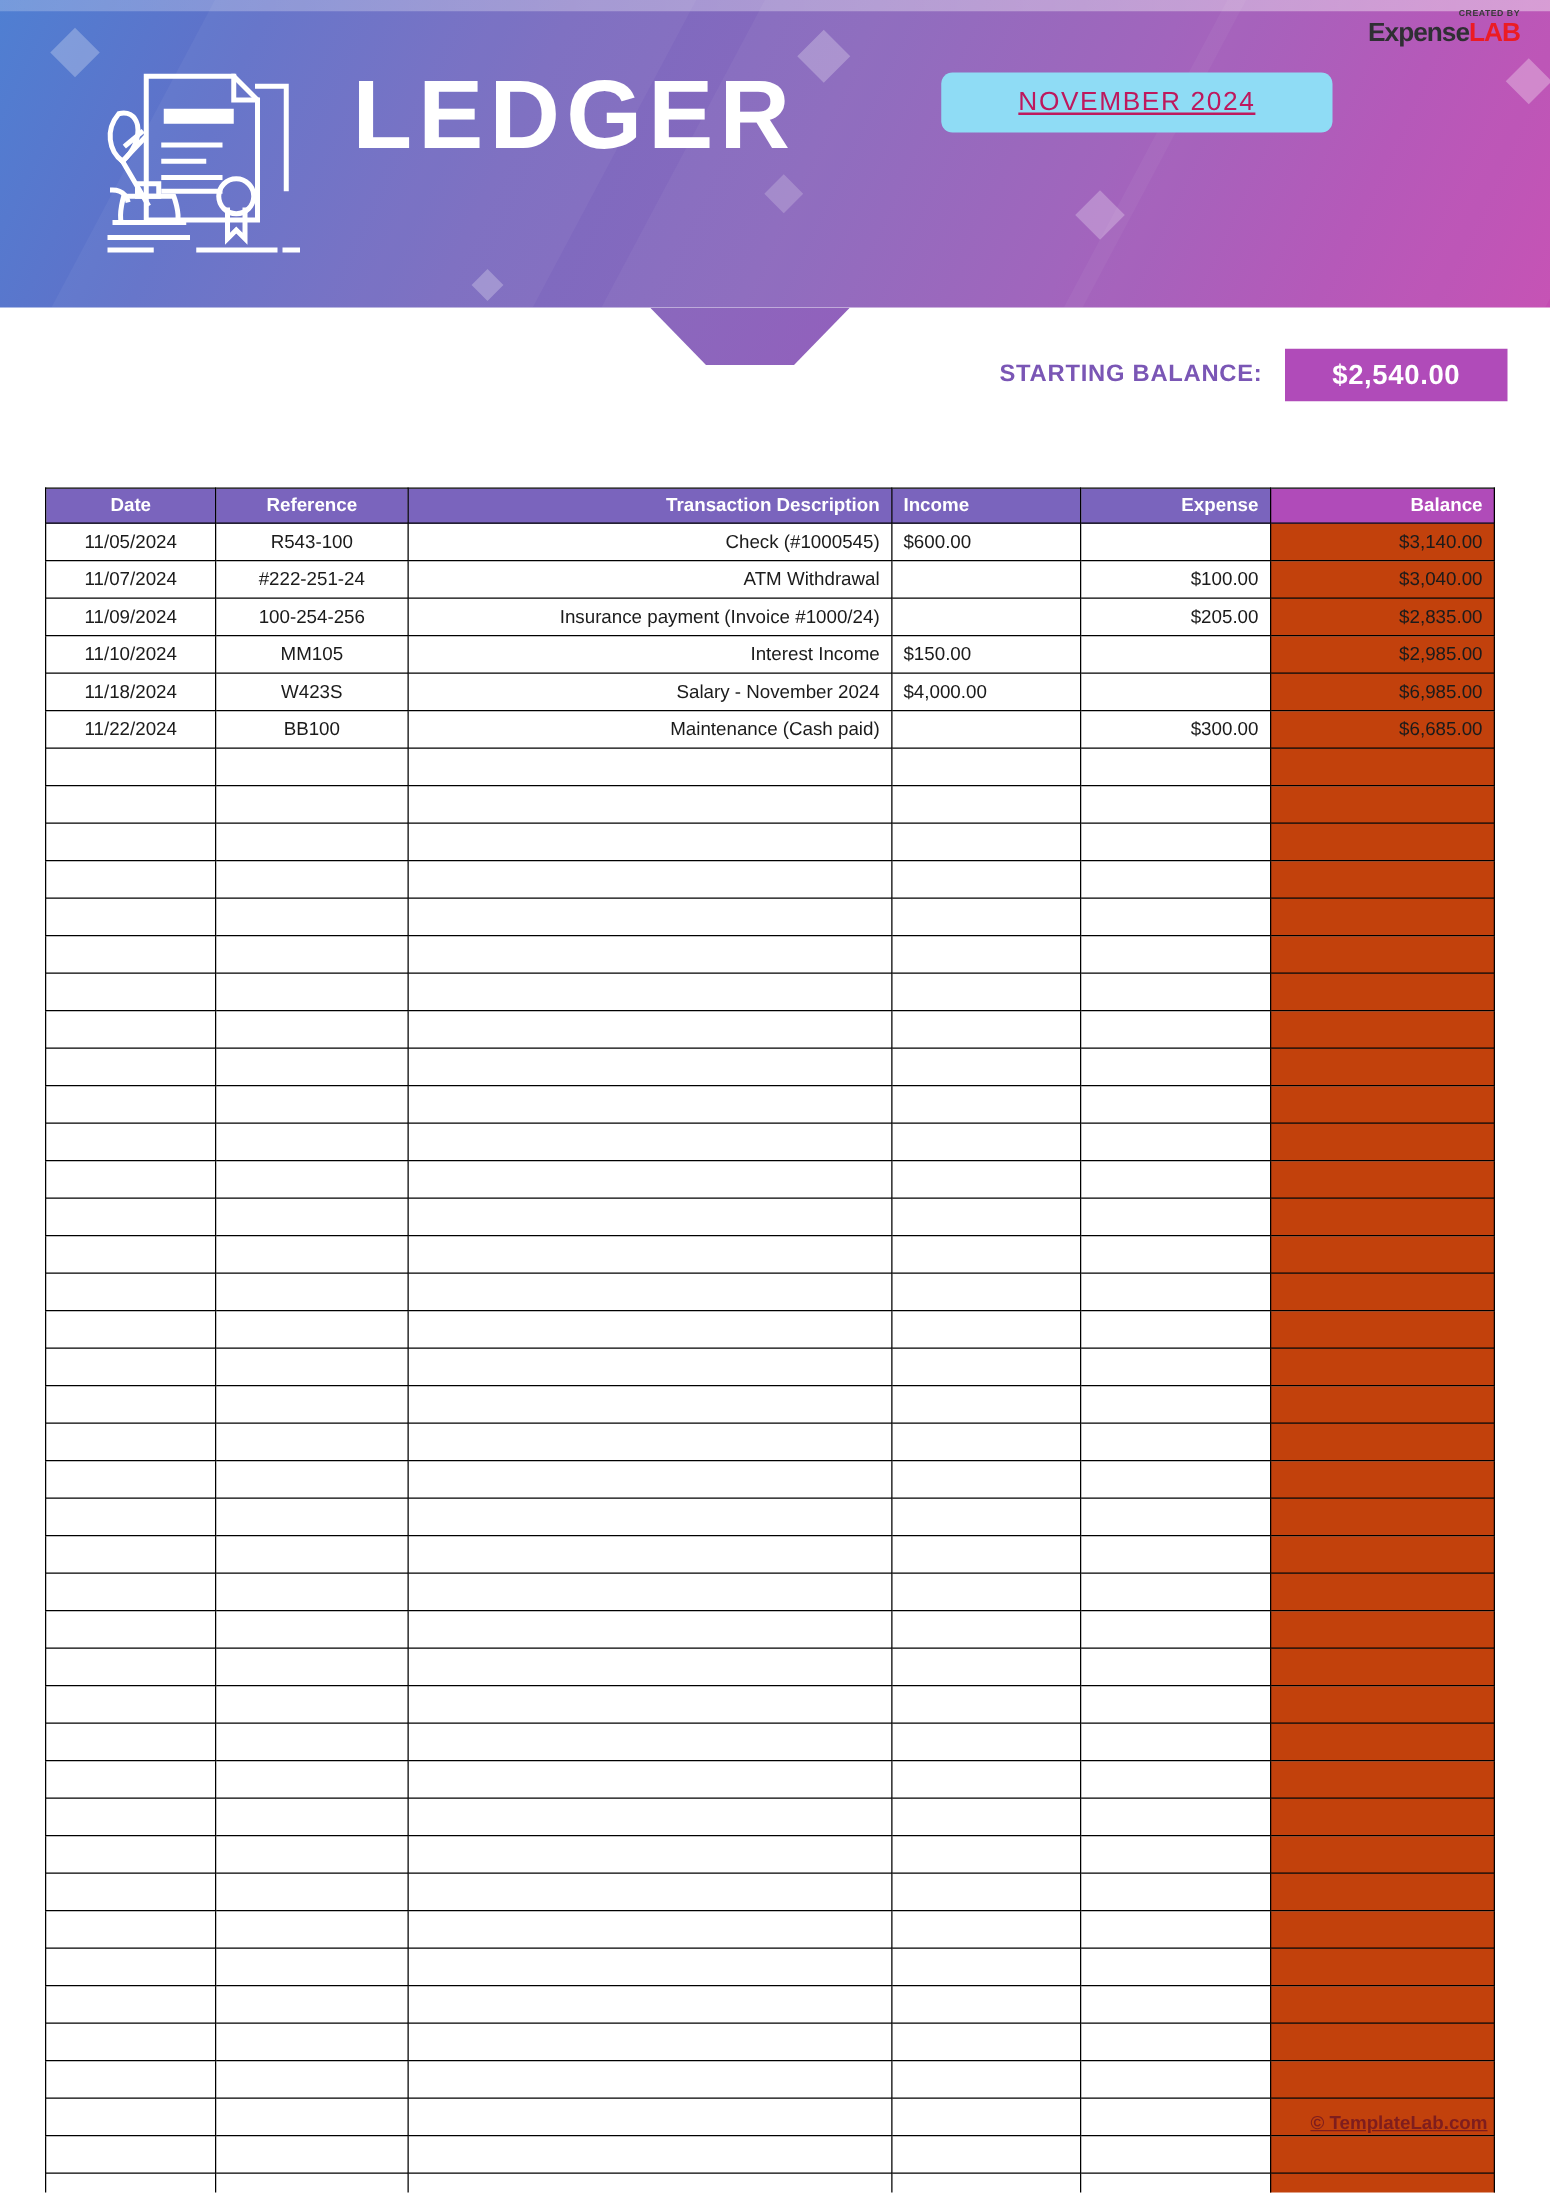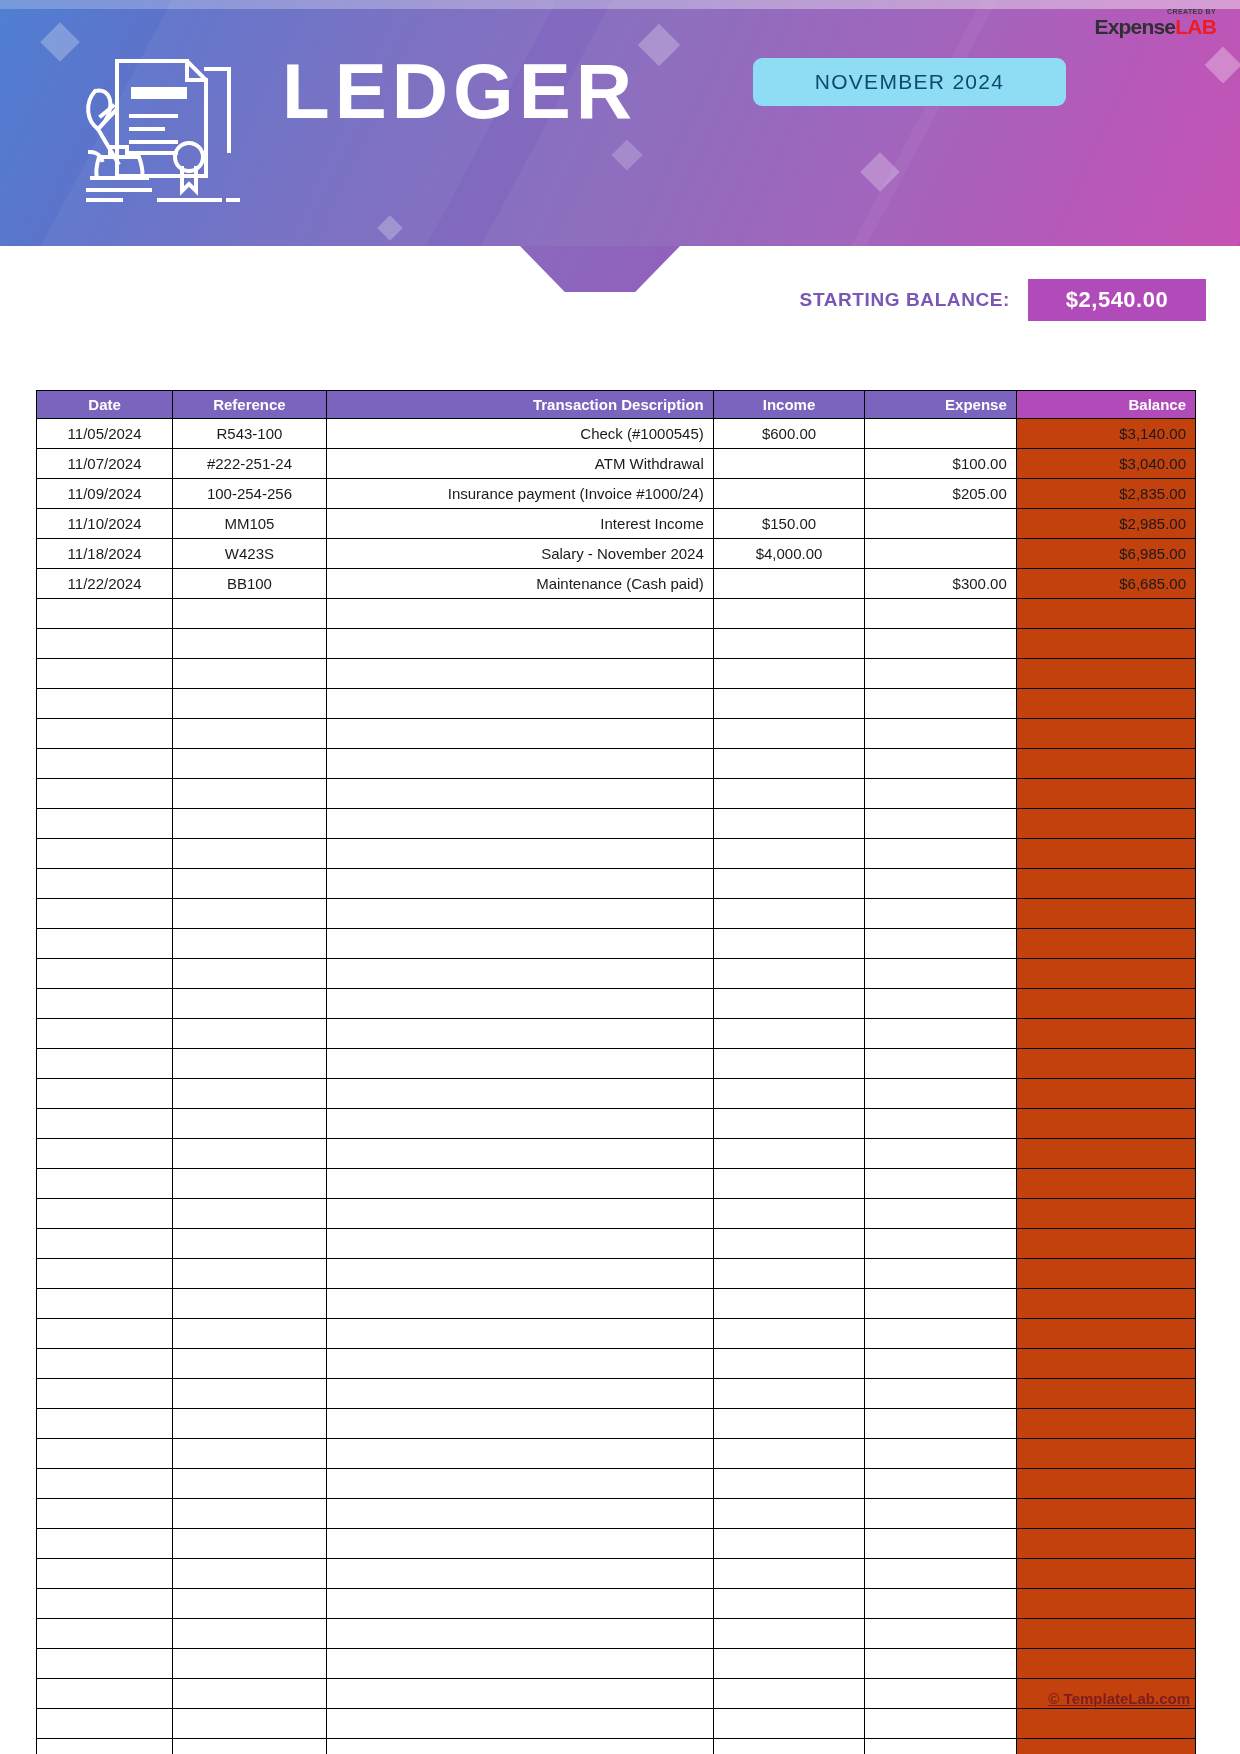--- a/index.html
+++ b/index.html
@@ -109,21 +109,22 @@
     top: 58px;
     width: 313px;
     height: 48px;
     background: #8fdcf5;
     border-radius: 9px;
     display: flex;
     align-items: center;
     justify-content: center;
     font-size: 21px;
     letter-spacing: 1.3px;
-    color: #0c4a6e;
+    color: #be185d;
+    text-decoration: underline;
   }
 
   .brand {
     position: absolute;
     right: 24px;
     top: 8px;
     text-align: right;
     line-height: 1;
   }
   .brand-created {
@@ -198,21 +199,21 @@
     font-size: 15px;
     font-weight: bold;
     height: 28px;
   }
   .ledger-table thead th.col-balance {
     background: #b04bb9;
   }
   .col-date      { width: 133px; text-align: center; margin-left: 40px; }
   .col-ref       { width: 150px; text-align: center; }
   .col-desc      { width: 378px; text-align: right; }
-  .col-income    { width: 148px; text-align: center; }
+  .col-income    { width: 148px; text-align: left; }
   .col-expense   { width: 148px; text-align: right; }
   .col-balance   { width: 175px; text-align: right; }
 
   tbody td.col-balance { background: #c2410c; }
 
   .footer-credit {
     position: absolute;
     right: 50px;
     top: 1690px;
     font-size: 15px;

